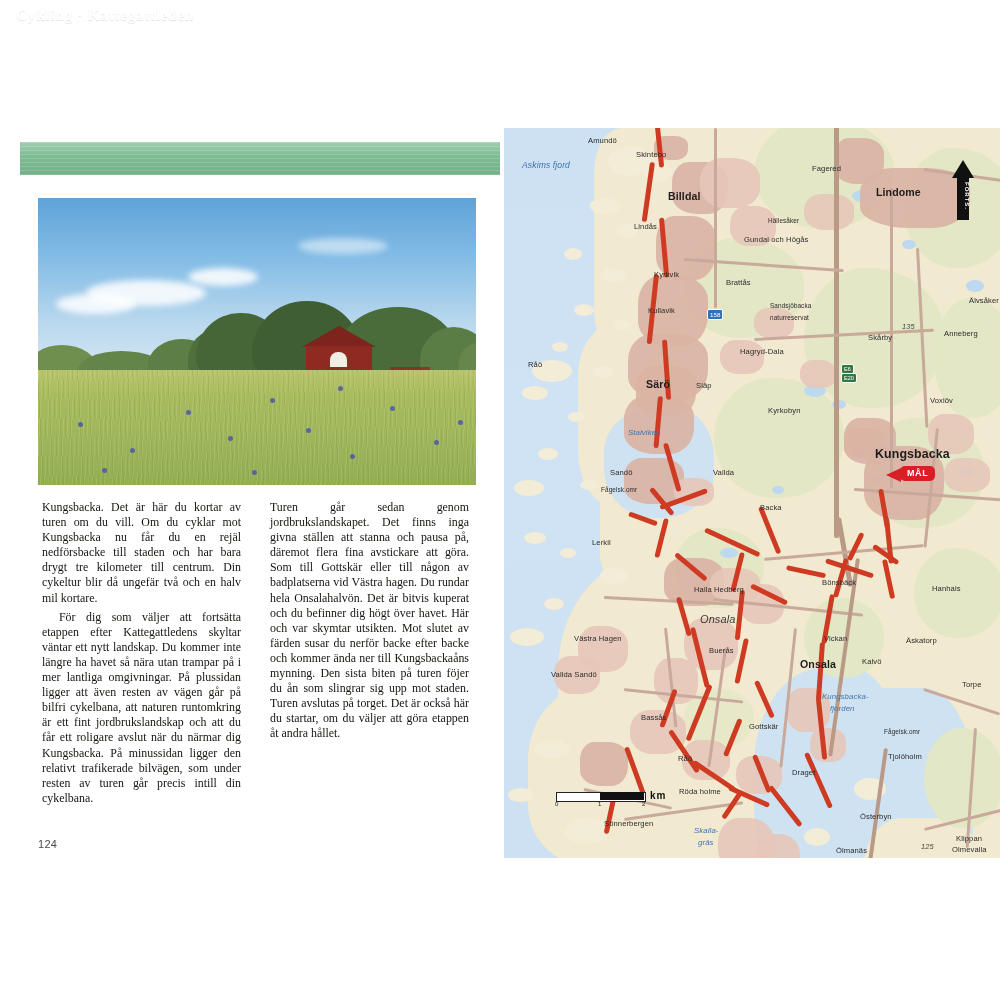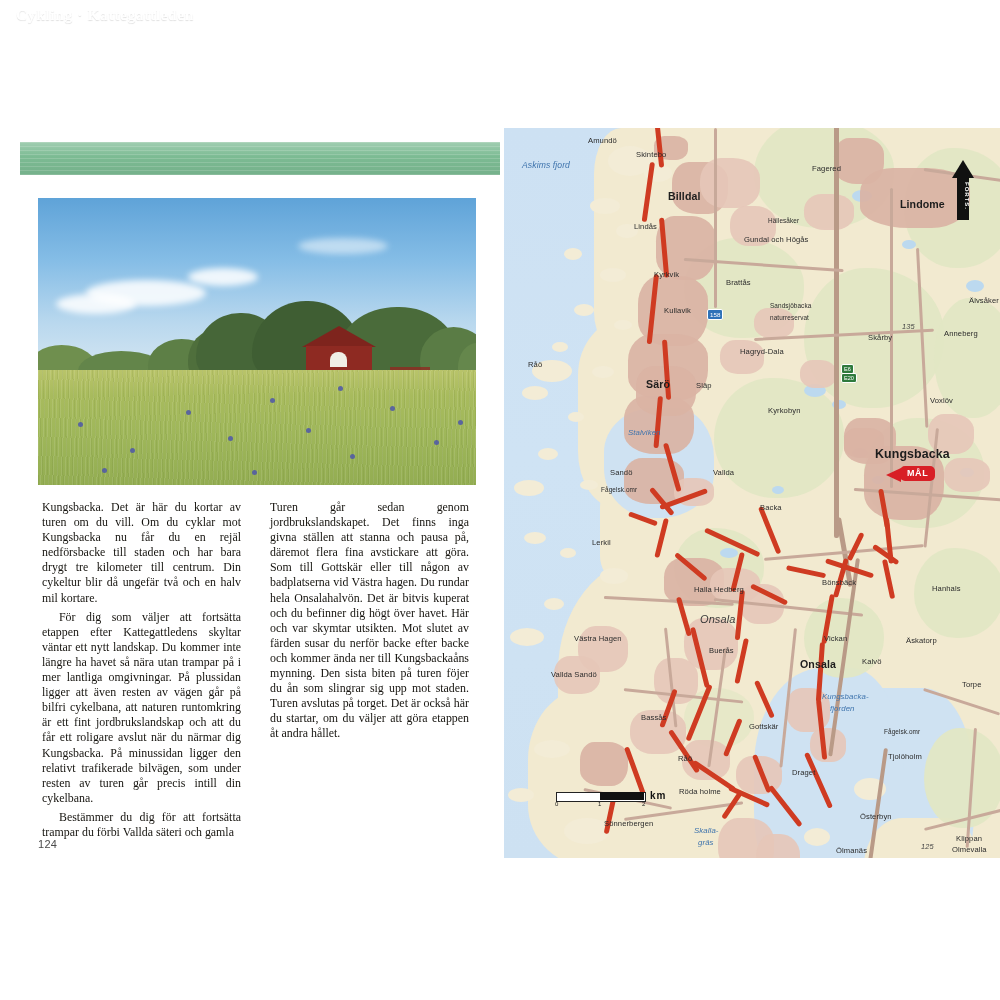--- a/index.html
+++ b/index.html
@@ -170,21 +170,20 @@
       <div class="flower" style="left:300px;top:16px;"></div>
       <div class="flower" style="left:420px;top:50px;"></div>
     </div>
 
   </div>
 
   <div class="cols">
     <div class="col col-a">
       <p>Kungsbacka. Det är här du kortar av turen om du vill. Om du cyklar mot Kungsbacka nu får du en rejäl nedförsbacke till staden och har bara drygt tre kilometer till centrum. Din cykeltur blir då ungefär två och en halv mil kortare.</p>
       <p>För dig som väljer att fortsätta etappen efter Kattegattledens skyltar väntar ett nytt landskap. Du kommer inte längre ha havet så nära utan trampar på i mer lantliga omgivningar. På plussidan ligger att även resten av vägen går på bilfri cykelbana, att naturen runtomkring är ett fint jordbrukslandskap och att du får ett roligare avslut när du närmar dig Kungsbacka. På minussidan ligger den relativt trafikerade bilvägen, som under resten av turen går precis intill din cykelbana.</p>
-      <p>Bestämmer du dig för att fortsätta trampar du förbi Vallda säteri och gamla</p>
     </div>
     <div class="col col-b">
       <p>Turen går sedan genom jordbrukslandskapet. Det finns inga givna ställen att stanna och pausa på, däremot flera fina avstickare att göra. Som till Gottskär eller till någon av badplatserna vid Västra hagen. Du rundar hela Onsalahalvön. Det är bitvis kuperat och du befinner dig högt över havet. Här och var skymtar utsikten. Mot slutet av färden susar du nerför backe efter backe och kommer ända ner till Kungsbackaåns mynning. Den sista biten på turen föjer du ån som slingrar sig upp mot staden. Turen avslutas på torget. Det är också här du startar, om du väljer att göra etappen åt andra hållet.</p>
     </div>
   </div>
 
   <div class="folio">124</div>
 
   <div class="map-wrap">
     <div class="map">
@@ -367,30 +366,30 @@
       <div class="route" style="left:378px;top:432px;width:5px;height:40px;transform:rotate(-12deg);"></div>
       <div class="route" style="left:380px;top:390px;width:5px;height:46px;transform:rotate(-6deg);"></div>
       <div class="route" style="left:120px;top:620px;width:5px;height:50px;transform:rotate(-20deg);"></div>
       <div class="route" style="left:108px;top:666px;width:5px;height:40px;transform:rotate(12deg);"></div>
 
       <div id="map-labels">
           <div class="lbl m" style="left: 84px; top: 8px;">Amundö</div>
           <div class="lbl m" style="left: 132px; top: 22px;">Skintebo</div>
           <div class="lbl l" style="left: 164px; top: 62px;">Billdal</div>
           <div class="lbl m" style="left: 308px; top: 36px;">Fagered</div>
-          <div class="lbl l" style="left: 396px; top: 58px; margin-top: 12px;">Lindome</div>
+          <div class="lbl l" style="left: 372px; top: 58px;">Lindome</div>
           <div class="lbl m" style="left: 130px; top: 94px;">Lindås</div>
           <div class="lbl s" style="left: 264px; top: 89px;">Hällesåker</div>
           <div class="lbl m" style="left: 240px; top: 107px;">Gundal och Högås</div>
           <div class="lbl m" style="left: 150px; top: 142px;">Kyrkvik</div>
           <div class="lbl m" style="left: 222px; top: 150px;">Brattås</div>
           <div class="lbl s" style="left: 266px; top: 174px;">Sandsjöbacka</div>
           <div class="lbl s" style="left: 266px; top: 186px;">naturreservat</div>
           <div class="lbl m" style="left: 456px; top: 168px; margin-left: 9px;">Älvsåker</div>
-          <div class="lbl m" style="left: 160px; top: 178px;">Kullavik</div>
+          <div class="lbl m" style="left: 144px; top: 178px;">Kullavik</div>
           <div class="lbl rd" style="left: 398px; top: 194px; text-align: center;">135</div>
           <div class="lbl m" style="left: 440px; top: 201px;">Anneberg</div>
           <div class="lbl m" style="left: 364px; top: 205px;">Skårby</div>
           <div class="lbl m" style="left: 236px; top: 219px;">Hagryd-Dala</div>
           <div class="lbl m" style="left: 24px; top: 232px;">Råö</div>
           <div class="lbl l" style="left: 142px; top: 250px;">Särö</div>
           <div class="lbl m" style="left: 192px; top: 253px;">Släp</div>
           <div class="lbl m" style="left: 426px; top: 268px;">Voxlöv</div>
           <div class="lbl m" style="left: 264px; top: 278px;">Kyrkobyn</div>
           <div class="lbl xl" style="left: 371px; top: 319px;">Kungsbacka</div>

